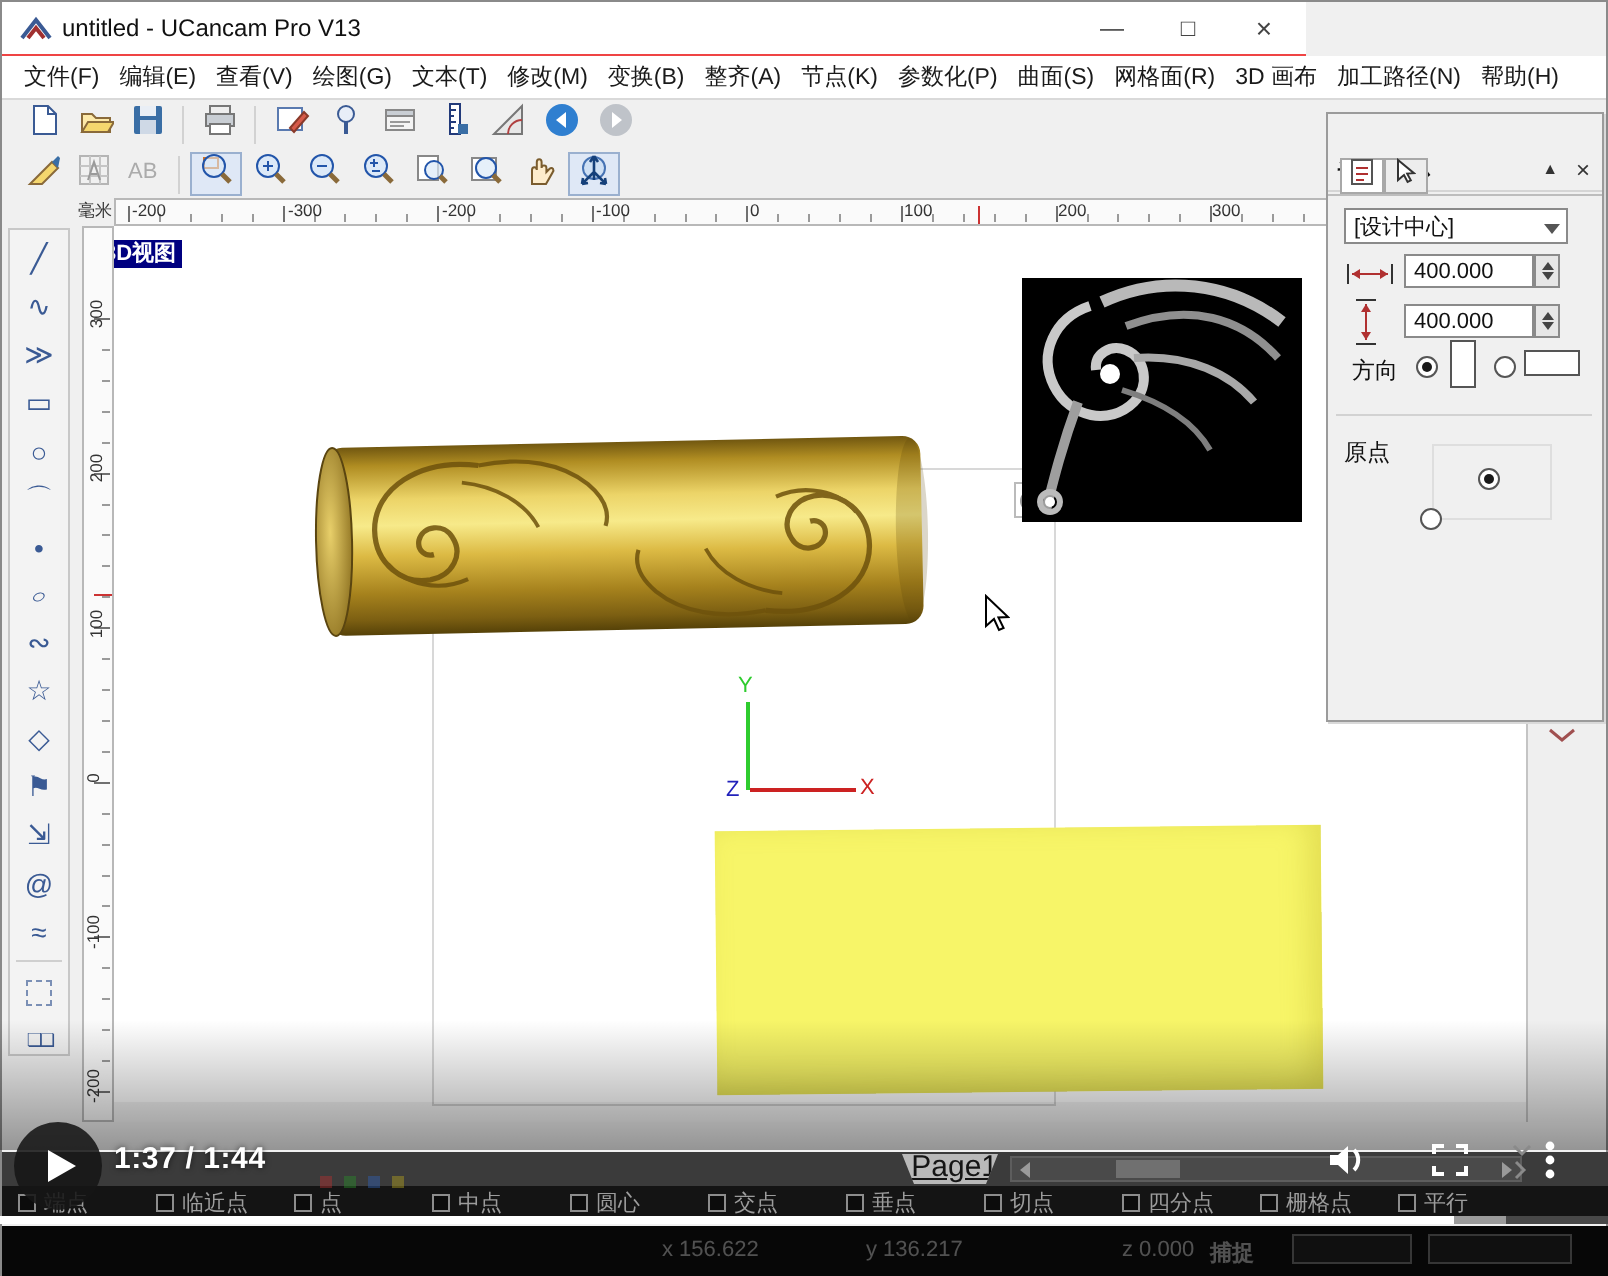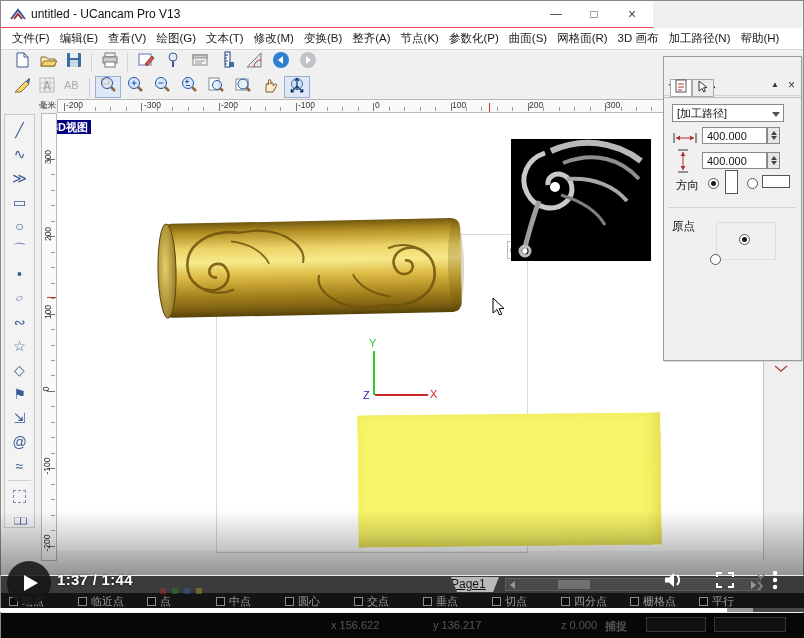--- a/index.html
+++ b/index.html
@@ -51,21 +51,21 @@
          font-size:11px;color:#111;display:flex;align-items:center;padding-left:4px;}
   .spin{position:absolute;width:13px;background:#e6e6e6;border:1px solid #8a8a8a;box-sizing:border-box;}
   .spin .up,.spin .dn{position:absolute;left:3px;width:0;height:0;border-left:3px solid transparent;border-right:3px solid transparent;}
   .spin .up{top:3px;border-bottom:4px solid #444;}
   .spin .dn{bottom:3px;border-top:4px solid #444;}
   .radio{width:11px;height:11px;border:1px solid #555;border-radius:50%;background:#fff;box-sizing:border-box;}
   .radio.sel::after{content:"";display:block;width:5px;height:5px;border-radius:50%;background:#1a1a1a;margin:2px;}
   .dlbl{font-size:11.5px;color:#111;}
   
   #tabstrip{left:0;top:575px;width:804px;height:17px;background:#3b3b3b;}
-  #ptab{background:#b9b9b9;color:#151515;font-size:12px;text-align:left;line-height:14px;
+  #ptab{background:#b9b9b9;color:#151515;font-size:15px;text-align:right;line-height:14px;
         clip-path:polygon(0 0,100% 0,calc(100% - 6px) 100%,6px 100%);text-decoration:underline;}
   #hscroll{background:#4a4a4a;border:1px solid #5d5d5d;box-sizing:border-box;}
   .sarrow{width:0;height:0;border-top:4px solid transparent;border-bottom:4px solid transparent;}
   #snaprow{left:0;top:592px;width:804px;height:17px;background:#141414;display:flex;align-items:center;padding-left:8px;box-sizing:border-box;}
   .snapitem{width:69px;display:flex;align-items:center;gap:4px;color:#9c9c9c;font-size:11px;flex:0 0 auto;}
   .cbox{width:9px;height:9px;border:1px solid #8d8d8d;background:#0c0c0c;box-sizing:border-box;}
   #statusrow{left:0;top:612px;width:804px;height:26px;background:#070707;}
   .dimtxt{position:absolute;top:6px;font-size:11px;color:rgba(255,255,255,0.30);}
   .dimbox{position:absolute;top:4px;height:15px;border:1px solid rgba(255,255,255,0.16);background:rgba(255,255,255,0.04);box-sizing:border-box;}
   
@@ -439,21 +439,21 @@
             </svg></span>
       </div>
       <div class="dtab" style="left:28px;background:#ededed;">
         <span><svg width="10" height="13">
               <path d="M1,1 L1,11 L4,8.5 L5.8,12 L7.4,11.2 L5.6,7.8 L9,7.6 z" fill="#fff" stroke="#333"></path>
             </svg></span>
       </div>
       <div class="abs" style="left:0;top:40px;width:137px;height:1px;background:#bdbdbd;"></div>
 
       <div class="field" style="left:8px;top:47px;width:112px;height:18px;">
-        <span>[加工路径]</span>
+        <span>[设计中心]</span>
         <span class="abs" style="right:3px;top:7px;width:0;height:0;border-left:4px solid transparent;border-right:4px solid transparent;border-top:5px solid #555;"></span>
       </div>
 
       <span class="abs" style="left:9px;top:73px;">
         <svg width="24" height="12">
             <path d="M1,1 V11 M23,1 V11" stroke="#333"></path>
             <path d="M3,6 H21" stroke="#b03030"></path>
             <path d="M3,6 l4,-2.5 V8.5 z M21,6 l-4,-2.5 V8.5 z" fill="#b03030"></path>
           </svg>
       </span>

